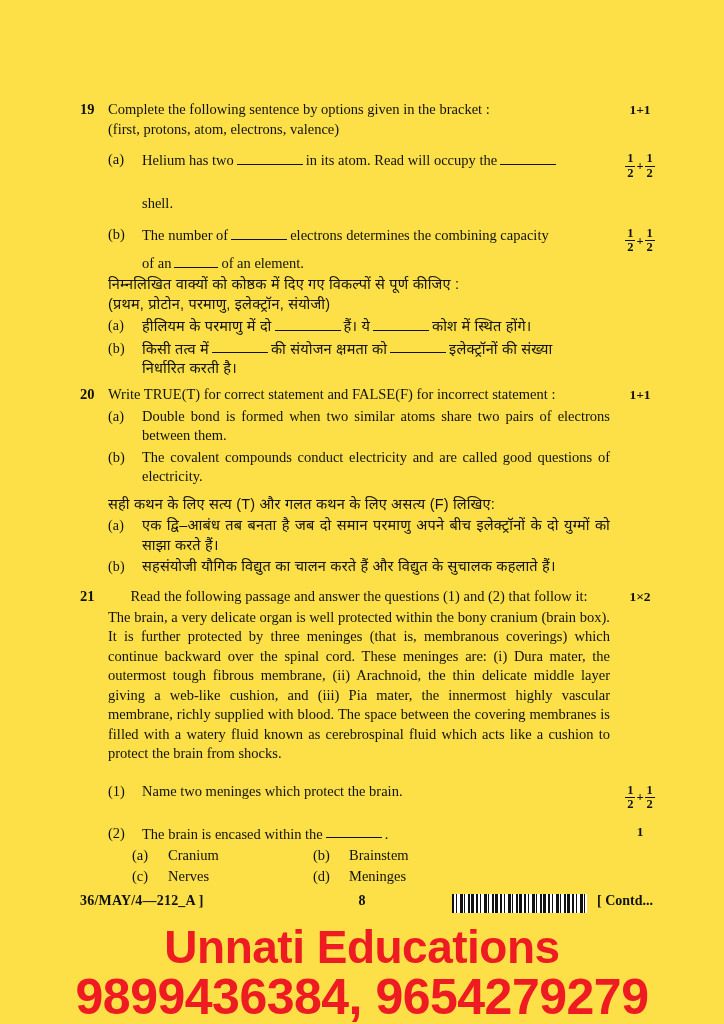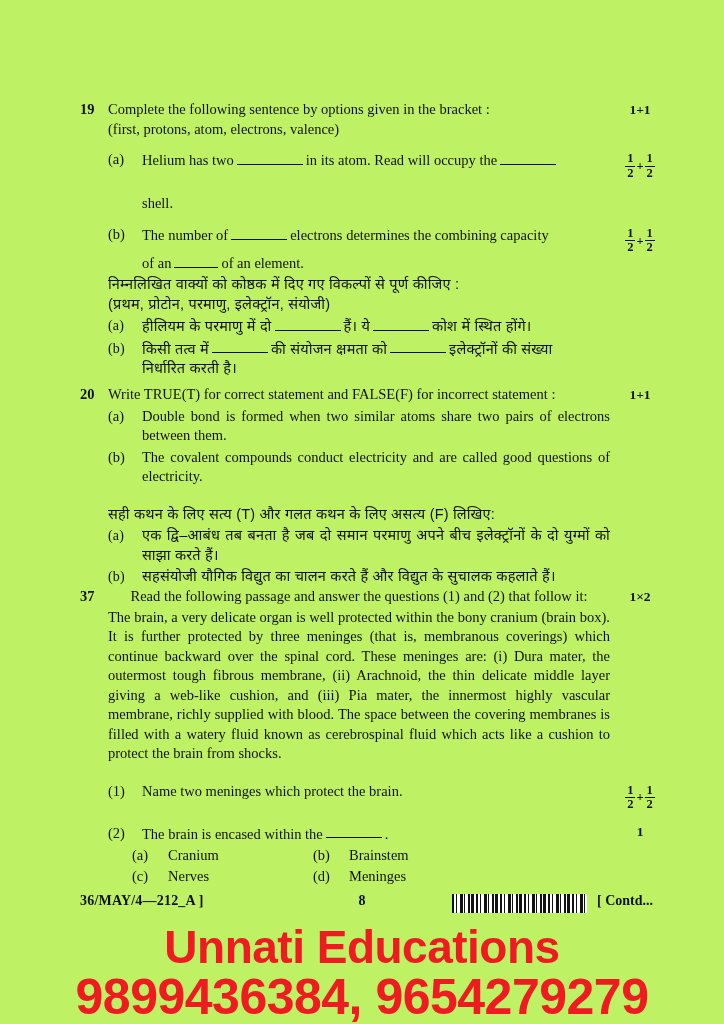--- a/index.html
+++ b/index.html
@@ -188,21 +188,21 @@
     font-family: "Liberation Sans", "DejaVu Sans", sans-serif;
     font-weight: bold;
     letter-spacing: -0.5px;
   }
   #wm-name  { top: 920px; font-size: 46px; }
   #wm-phone { top: 968px; font-size: 50px; }
 </style>
 </head>
 <body>
 
-<div class="page" style="background: #bef264; text-decoration: underline;">
+<div class="page" style="background: #fde047; text-decoration: underline;">
 
   <div id="q19">
 
     <div class="qblock">
       <div class="qnum">19</div>
       <div class="qbody" style="text-align:left;">
         <div>Complete the following sentence by options given in the bracket :</div>
         <div>(first, protons, atom, electrons, valence)</div>
       </div>
       <div class="marks-col">1+1</div>
@@ -299,42 +299,42 @@
         </div>
 
         <div class="subrow">
           <div class="sublabel">(b)</div>
           <div class="subtext">The covalent compounds conduct electricity and are called good questions of electricity.</div>
         </div>
       </div>
       <div class="marks-col">1+1</div>
     </div>
 
-    <div class="qblock hindi" style="margin-top:18px;">
+    <div class="qblock hindi" style="margin-top:8px;">
       <div class="qnum"></div>
       <div class="qbody" style="text-align:left;">
         <div>सही कथन के लिए सत्य (T) और गलत कथन के लिए असत्य (F) लिखिए:</div>
 
         <div class="subrow">
           <div class="sublabel">(a)</div>
           <div class="subtext">एक द्वि–आबंध तब बनता है जब दो समान परमाणु अपने बीच इलेक्ट्रॉनों के दो युग्मों को साझा करते हैं।</div>
         </div>
 
         <div class="subrow">
           <div class="sublabel">(b)</div>
           <div class="subtext nojust">सहसंयोजी यौगिक विद्युत का चालन करते हैं और विद्युत के सुचालक कहलाते हैं।</div>
         </div>
       </div>
       <div class="marks-col"></div>
     </div>
   </div>
 
   <div id="q21">
     <div class="qblock">
-      <div class="qnum">37</div>
+      <div class="qnum">21</div>
       <div class="qbody">
         <div style="text-align:center;">Read the following passage and answer the questions (1) and (2) that follow it:</div>
         <div class="passage">The brain, a very delicate organ is well protected within the bony cranium (brain box). It is further protected by three meninges (that is, membranous coverings) which continue backward over the spinal cord. These meninges are: (i) Dura mater, the outermost tough fibrous membrane, (ii) Arachnoid, the thin delicate middle layer giving a web-like cushion, and (iii) Pia mater, the innermost highly vascular membrane, richly supplied with blood. The space between the covering membranes is filled with a watery fluid known as cerebrospinal fluid which acts like a cushion to protect the brain from shocks.</div>
       </div>
       <div class="marks-col">1×2</div>
     </div>
 
     <div class="qblock" style="margin-top:16px;">
       <div class="qnum"></div>
       <div class="qbody" style="text-align:left;">

